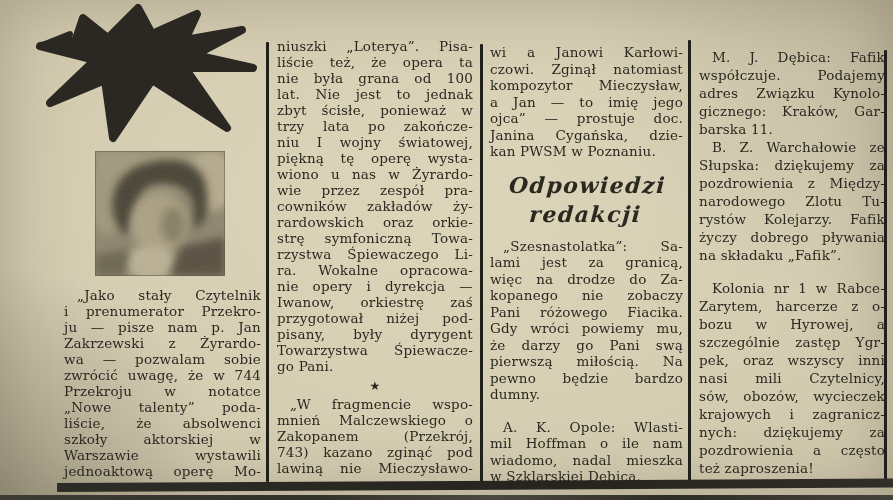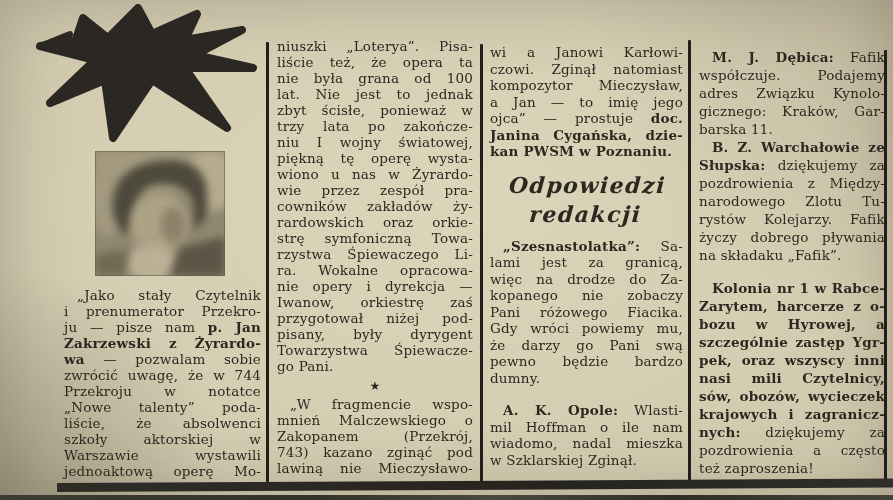--- a/index.html
+++ b/index.html
@@ -21,21 +21,21 @@
   .para{font-size:13.5px; letter-spacing:.2px;}
   .line{
     line-height:16px;
     text-align:justify; text-align-last:justify;
     white-space:normal;
   }
   .col3 .line{line-height:16.5px;}
   .col4 .line{line-height:18px;}
   .para.endflush .line:last-child{text-align-last:left;}
   .para.indent .line:first-child{text-indent:13px;}
-  .line b{font-weight:bold;}
+  .line b{font-weight:normal;}
   .sep{ text-align:center; font-size:12px; line-height:14px; margin:5px 0 3px; color:#2b2820;}
   .script-head{
     text-align:center; font-style:italic; font-weight:bold;
     font-size:22px; line-height:29px; letter-spacing:1.5px;
     margin:11px 0 9px; transform:skewX(-4deg);
   }
   .vrule{position:absolute; width:3px; background:#211f1a; border-radius:1px;}
   .vr1{left:266px; top:42px; height:440px;}
   .vr2{left:480px; top:44px; height:438px;}
   .vr3{left:688px; top:40px; height:442px;}
@@ -159,28 +159,29 @@
       <div>redakcji</div>
     </div>
     <div class="para indent endflush">
         <div class="line"><b>„Szesnastolatka”:</b> Sa-</div>
         <div class="line">lami jest za granicą,</div>
         <div class="line">więc na drodze do Za-</div>
         <div class="line">kopanego nie zobaczy</div>
         <div class="line">Pani różowego Fiacika.</div>
         <div class="line">Gdy wróci powiemy mu,</div>
         <div class="line">że darzy go Pani swą</div>
+        <div class="line">pierwszą miłością. Na</div>
         <div class="line">pewno będzie bardzo</div>
         <div class="line">dumny.</div>
       </div>
     <div class="para indent endflush" style="margin-top:16px">
         <div class="line"><b>A. K. Opole:</b> Wlasti-</div>
         <div class="line">mil Hoffman o ile nam</div>
         <div class="line">wiadomo, nadal mieszka</div>
-        <div class="line">w Szklarskiej Zginął.</div>
+        <div class="line">w Szklarskiej Dębica.</div>
       </div>
   </div>
 
   <div class="col col4">
     <div class="para indent endflush">
         <div class="line"><b>M. J. Dębica:</b> Fafik</div>
         <div class="line">współczuje. Podajemy</div>
         <div class="line">adres Związku Kynolo-</div>
         <div class="line">gicznego: Kraków, Gar-</div>
         <div class="line">barska 11.</div>

